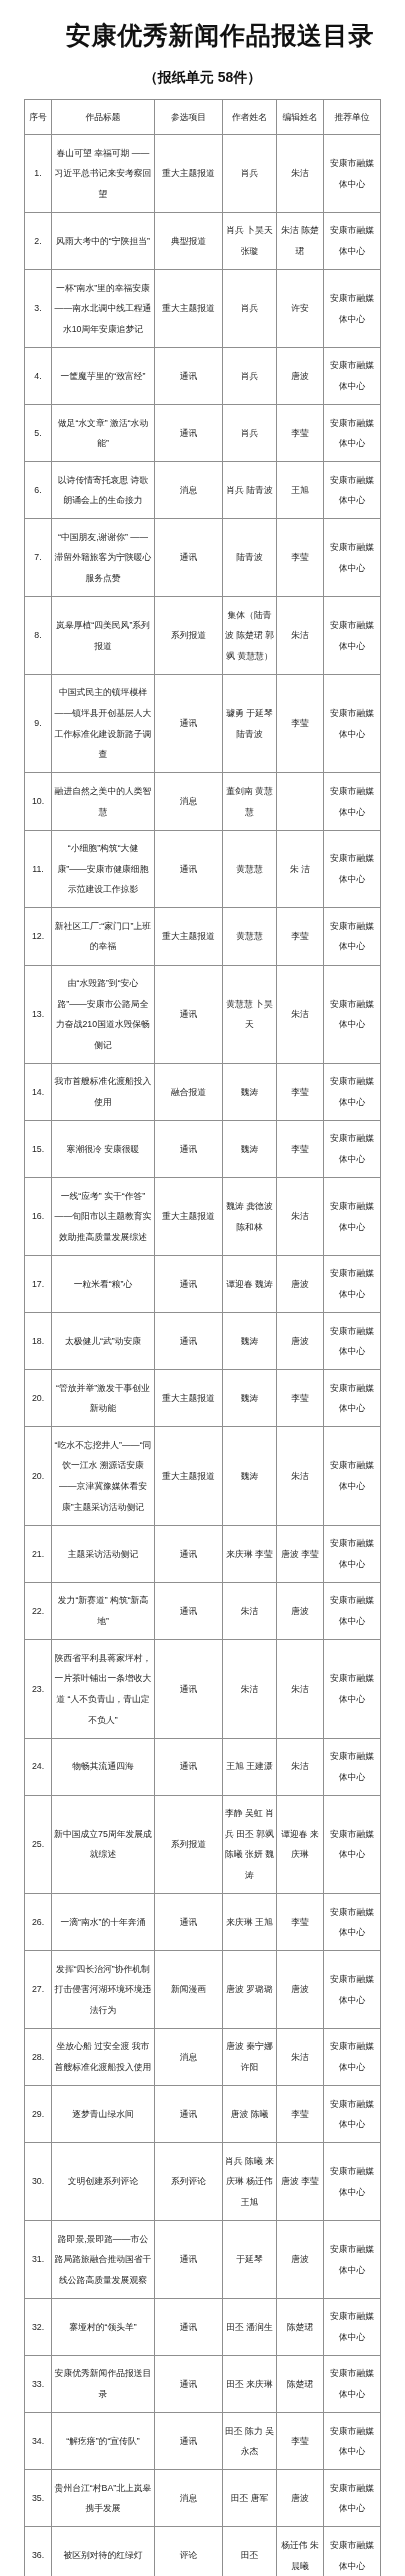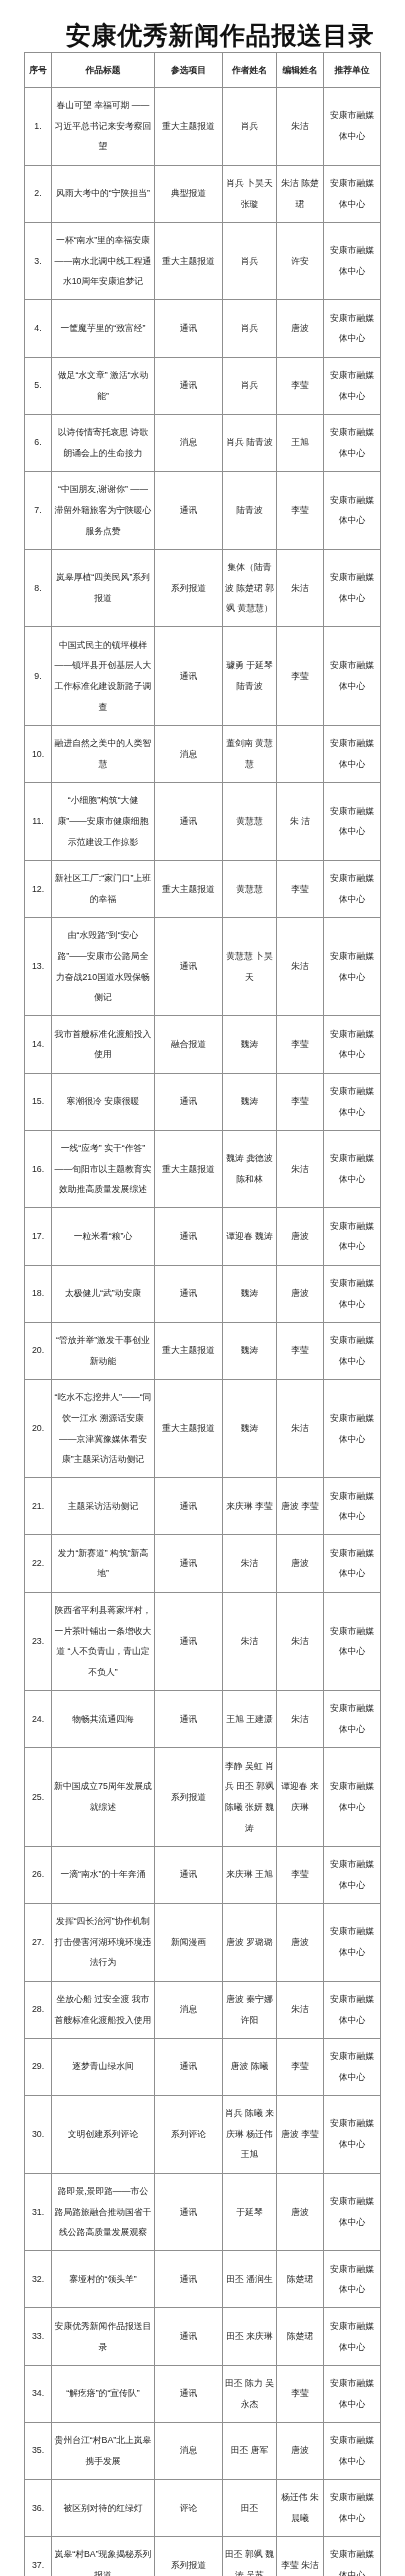--- a/index.html
+++ b/index.html
@@ -41,37 +41,38 @@
     border: 0.7px solid #8f8f8f;
     font-size: 8.8px;
     text-align: center;
     vertical-align: middle;
     padding: 7.4px 2px;
     line-height: 2.35;
     color: #242424;
     word-break: break-all;
   }
   table.works th {
-    font-weight: 700;
+    font-weight: 400;
     padding: 10.8px 1.4px;
     line-height: 1.4;
     margin-left: 26px;
   }
   col.c-no    { width: 27px;  }
   col.c-title { width: 103px; }
   col.c-cat   { width: 68px; }
   col.c-auth  { width: 54px;  }
   col.c-edit  { width: 47px;  }
   col.c-unit  { width: 57px;  }
 </style>
 </head>
 <body>
 
 <div class="page">
   <h1 class="doc-title">安康优秀新闻作品报送目录</h1>
+  <div class="doc-subtitle">（报纸单元 58件）</div>
 
   <table class="works">
     <colgroup>
       <col class="c-no">
         <col class="c-title">
         <col class="c-cat">
       <col class="c-auth">
         <col class="c-edit">
         <col class="c-unit">
     </colgroup>

